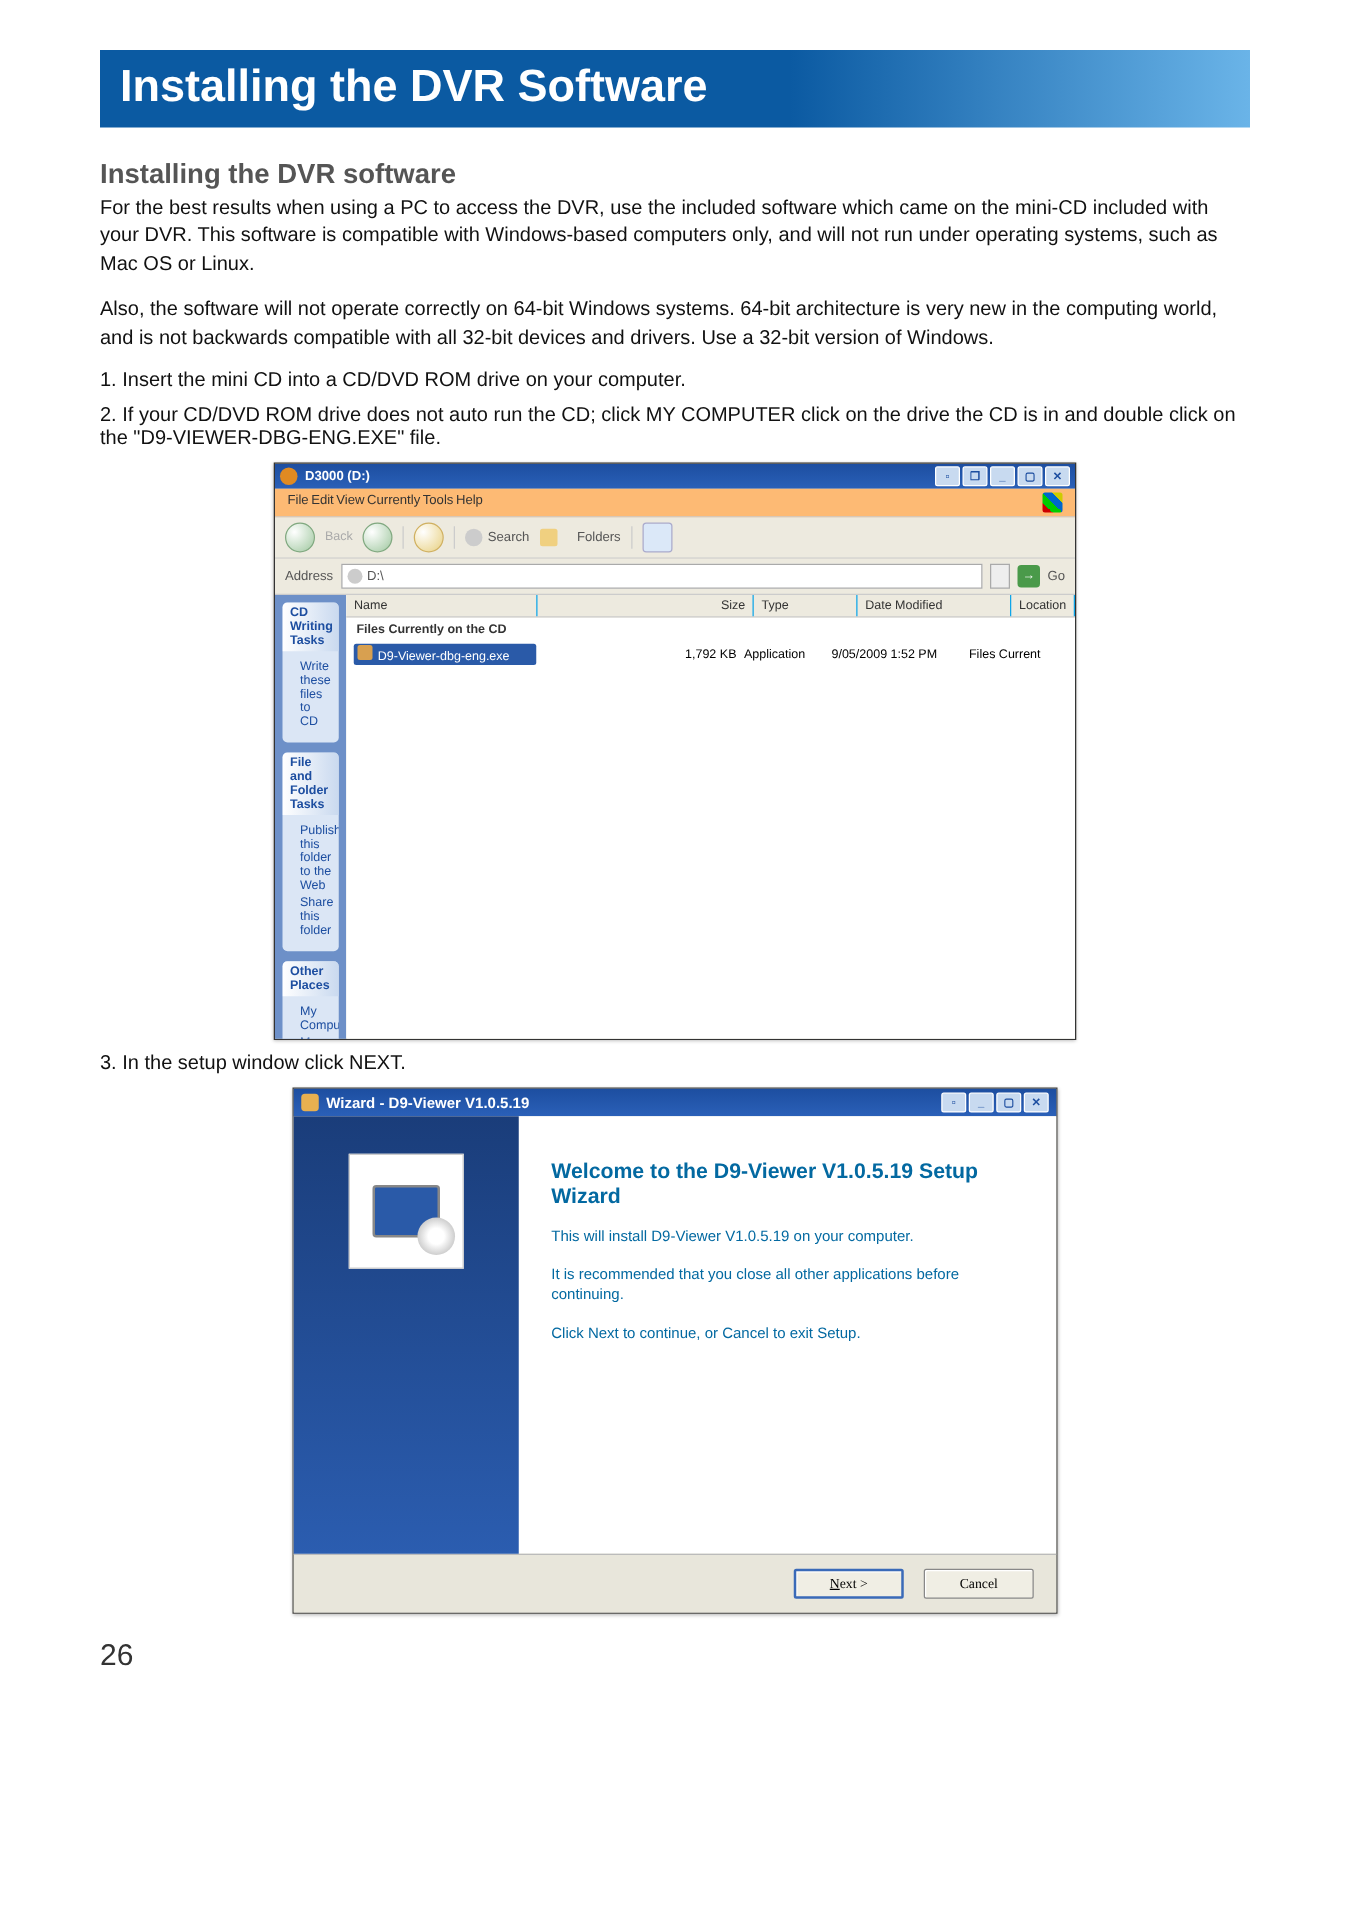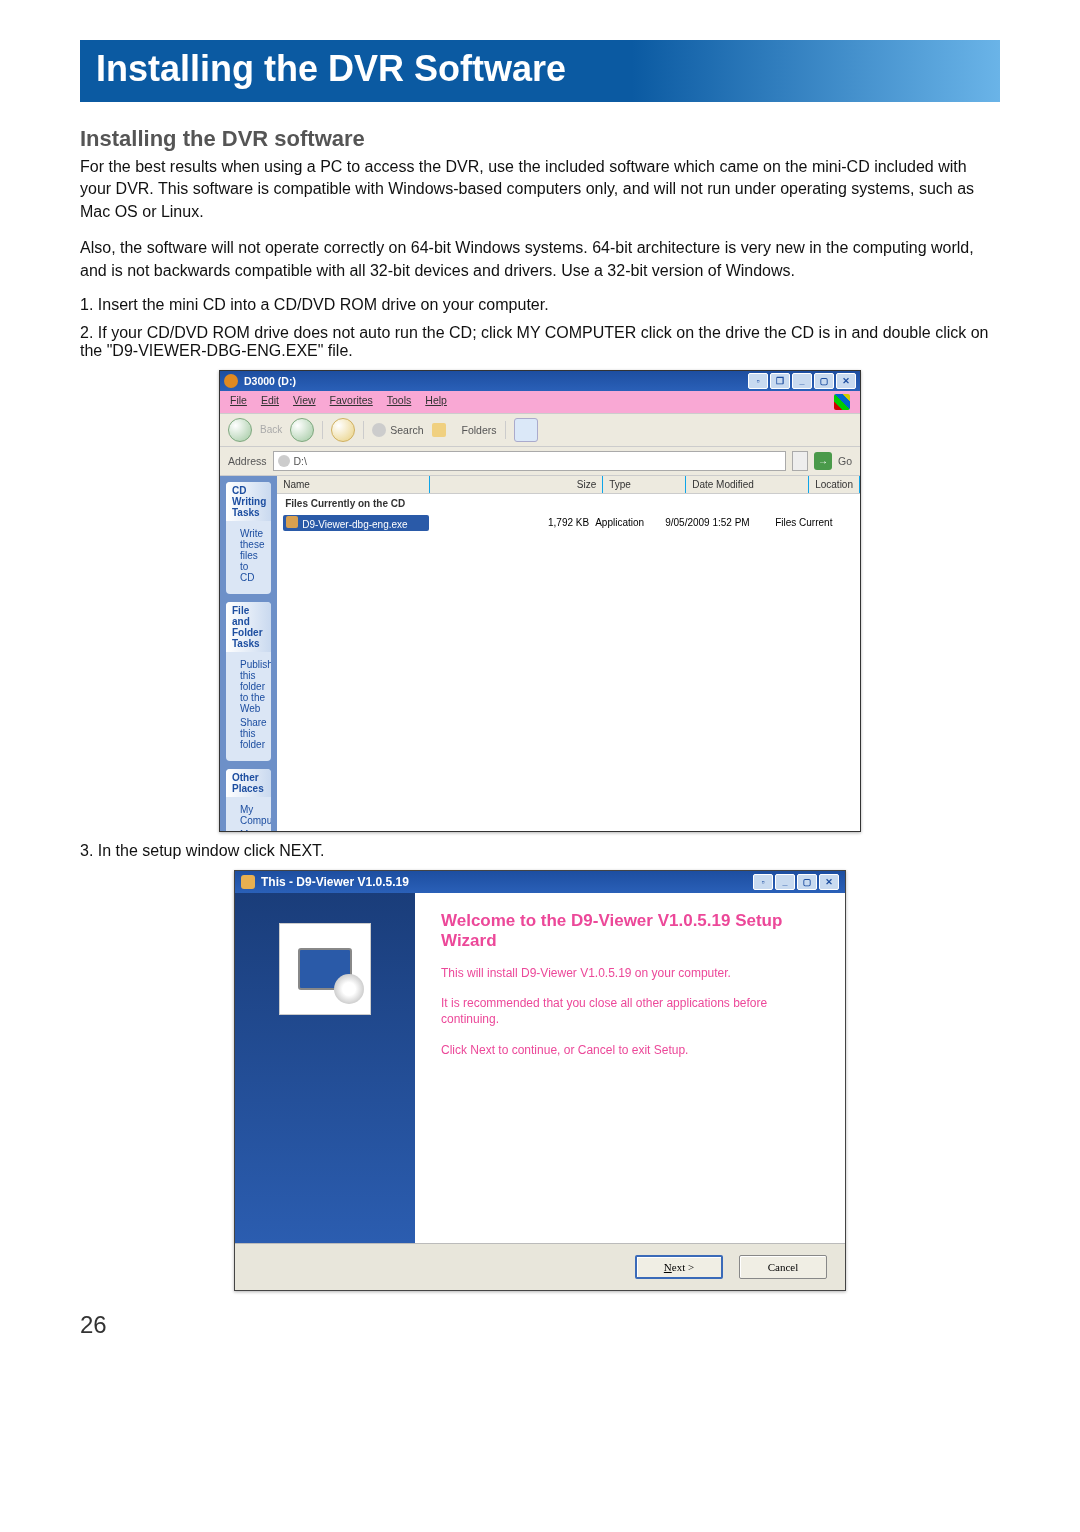--- a/index.html
+++ b/index.html
@@ -81,27 +81,26 @@
     background: #c8daf0;
     color: #1d4ea0;
     border: 1px solid #fff;
     font-size: 9px;
     display: flex;
     align-items: center;
     justify-content: center;
     border-radius: 2px;
   }
   .explorer .menubar {
-    background: #f9a8d4;
-    display: flex;
-    gap: 14px;
+    background: #fdba74;
+    display: flex;
+    gap: 2px;
     padding: 3px 10px;
     border-bottom: 1px solid #ccc;
     color: #333;
-    text-decoration: underline;
   }
   .explorer .menubar .flag {
     margin-left: auto;
     width: 16px; height: 16px;
     background: linear-gradient(45deg,#c00 25%, #0c0 25% 50%, #06c 50% 75%, #cc0 75%);
     border-radius: 2px;
   }
   .explorer .toolbar {
     background: #edeadf;
     display: flex;
@@ -299,21 +298,22 @@
   .wizard .leftpanel .art .monitor{
     width:50px;height:38px;border:2px solid #888;background:#2a5aa8;border-radius:3px;position:relative;
   }
   .wizard .leftpanel .art .disc{
     position:absolute; width:30px;height:30px;border-radius:50%;background:radial-gradient(circle,#fff 30%,#aaa 100%);
     bottom:10px; right:6px;
   }
   .wizard .rightpanel {
     flex:1;
     padding: 18px 26px;
-    color:#ec4899;
+    color:#0369a1;
+    margin-top:16px;
   }
   .wizard .rightpanel h2 {
     font-family: Arial, sans-serif;
     font-size: 17px;
     font-weight: bold;
     margin:0 0 14px 0;
   }
   .wizard .rightpanel p { margin: 0 0 14px 0; font-size:12px; line-height:1.35; }
 
   .wizard .footer {
@@ -366,21 +366,21 @@
         <div class="win-btn">❐</div>
         <div class="win-btn">_</div>
         <div class="win-btn">▢</div>
         <div class="win-btn">✕</div>
       </div>
     </div>
     <div class="menubar">
       <span>File</span>
       <span>Edit</span>
       <span>View</span>
-      <span>Favorites</span>
+      <span>Currently</span>
       <span>Tools</span>
       <span>Help</span>
       <span class="flag"></span>
     </div>
     <div class="toolbar">
       <span class="tb-btn"></span>
       <span class="tb-text">Back</span>
       <span class="tb-btn"></span>
       <span class="tb-sep"></span>
       <span class="tb-btn" style="background:radial-gradient(circle at 30% 30%,#fff,#e8d080);border-color:#d0b060;"></span>
@@ -474,21 +474,21 @@
 
       </div>
     </div>
   </div>
 
   <div class="step">3. In the setup window click NEXT.</div>
 
   <div class="screenshot wizard">
     <div class="titlebar">
       <span class="wiz-ico"></span>
-      <span>This - D9-Viewer V1.0.5.19</span>
+      <span>Wizard - D9-Viewer V1.0.5.19</span>
       <div class="win-buttons">
         <div class="win-btn">▫</div>
         <div class="win-btn">_</div>
         <div class="win-btn">▢</div>
         <div class="win-btn">✕</div>
       </div>
     </div>
     <div class="content">
       <div class="leftpanel">
         <div class="art">

